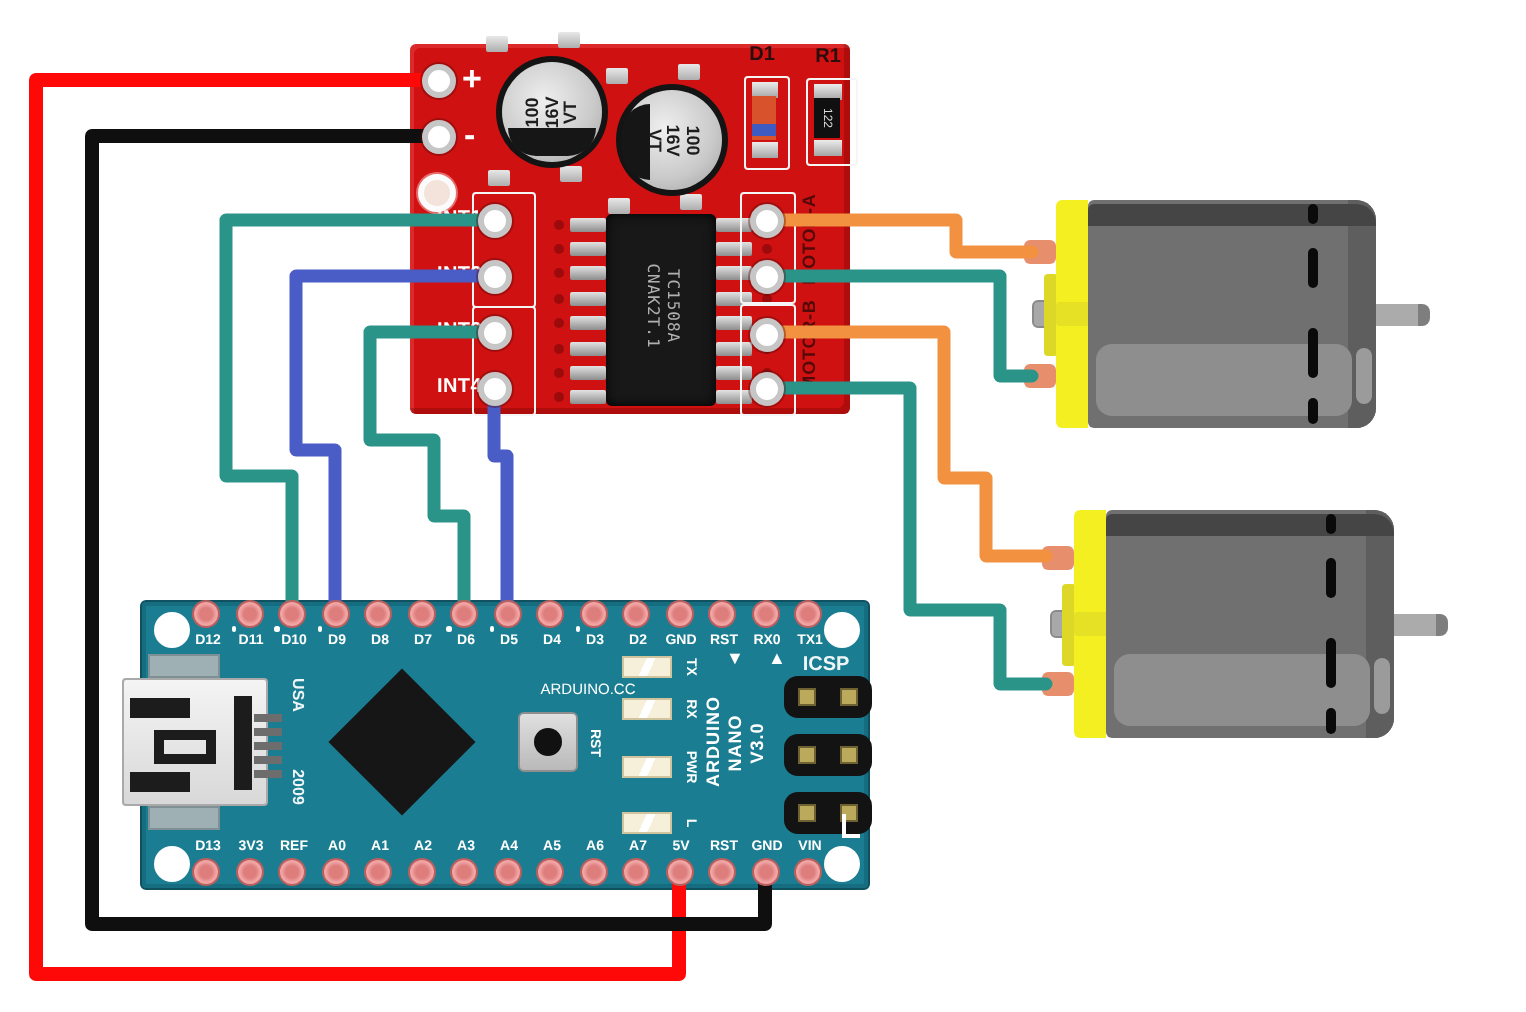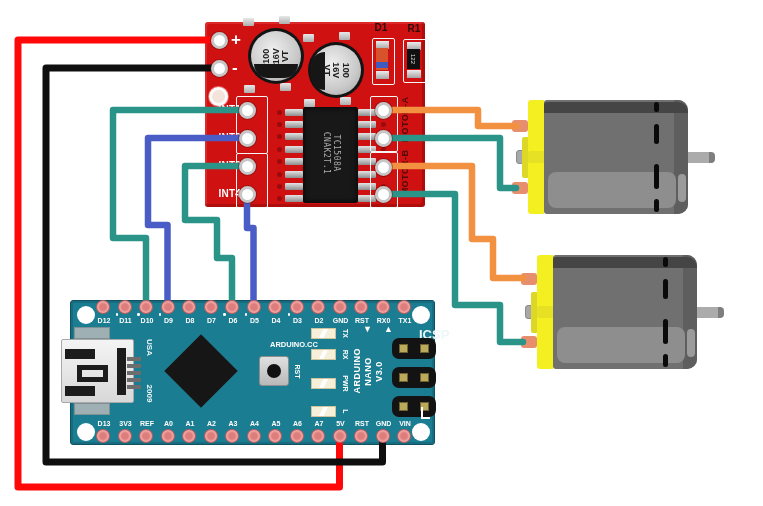--- a/index.html
+++ b/index.html
@@ -52,21 +52,21 @@
   .pwm-dot{position:absolute;left:1px;top:-3px;width:2.5px;height:2.5px;border-radius:50%;background:#fff;}
   .usb{position:absolute;left:-10px;top:38px;width:73px;height:64px;background:linear-gradient(#f4f4f4,#d8d8d8);
        border:1px solid #a9a9a9;border-radius:2px;box-sizing:border-box;}
   .usb-tab{position:absolute;width:36px;height:12px;background:#9fb0b4;border:1px solid #7e9094;box-sizing:border-box;}
   .usb-blk{position:absolute;background:#1c1c1c;}
   .usb-contact{position:absolute;width:14px;height:4px;background:#6d6d6d;}
   .rot90{transform:rotate(90deg);}
   .rotm90{transform:rotate(-90deg);}
   .nano-small{position:absolute;color:#eef6f8;font-weight:bold;font-size:8px;text-align:center;}
   .diamond{position:absolute;left:104px;top:44px;width:52px;height:52px;background:#161616;transform:rotate(45deg);}
-  .nano-brand{position:absolute;left:193px;top:39px;width:60px;text-align:center;color:#fff;font-size:7.5px;font-weight:bold;}
+  .nano-brand{position:absolute;left:193px;top:39px;width:60px;text-align:center;color:#fff;font-size:7.5px;font-weight:normal;}
   .rst-btn{position:absolute;left:188px;top:55px;width:30px;height:30px;background:linear-gradient(#e0e0e0,#b9b9b9);
            border-radius:3px;border:1px solid #8e8e8e;box-sizing:border-box;}
   .rst-dot{position:absolute;left:7px;top:7px;width:14px;height:14px;border-radius:50%;background:#111;}
   .tiny-rot{position:absolute;width:24px;height:9px;color:#fff;font-size:7px;font-weight:bold;text-align:center;line-height:9px;}
   .led{position:absolute;left:240px;width:25px;height:11px;background:#f6f0da;border:1px solid #cfc49e;box-sizing:border-box;
        background-image:linear-gradient(115deg,rgba(0,0,0,0) 42%,#fff 42%,#fff 58%,rgba(0,0,0,0) 58%);}
   .name-block{position:absolute;left:275px;top:54px;width:44px;height:33px;transform:rotate(-90deg);
        color:#fff;font-weight:bold;font-size:9px;line-height:11px;text-align:center;letter-spacing:.5px;}
   .icsp-row{position:absolute;left:321px;width:44px;height:21px;background:#131313;border-radius:7px;}
   .icsp-pad{position:absolute;top:6px;width:9px;height:9px;background:#bba95c;border:1.5px solid #6e6233;box-sizing:border-box;}
@@ -278,21 +278,21 @@
 
       <div class="name-block">
         <div>ARDUINO</div>
           <div>NANO</div>
           <div>V3.0</div>
       </div>
 
       <div class="tri" style="left:292px;top:24px;">▼</div>
       <div class="tri" style="left:313px;top:24px;">▲</div>
 
-      <div class="nano-small" style="left:348px;top:26px;width:30px;font-size:13px;">ICSP</div>
+      <div class="nano-small" style="left:327px;top:26px;width:30px;font-size:10px;">ICSP</div>
       <div class="icsp-row" style="top:37px;">
           <div class="icsp-pad" style="left: 7px;"></div>
           <div class="icsp-pad" style="left: 28px;"></div>
         </div>
       <div class="icsp-row" style="top:66px;">
           <div class="icsp-pad" style="left: 7px;"></div>
           <div class="icsp-pad" style="left: 28px;"></div>
         </div>
       <div class="icsp-row" style="top:95px;">
           <div class="icsp-pad" style="left: 7px;"></div>

